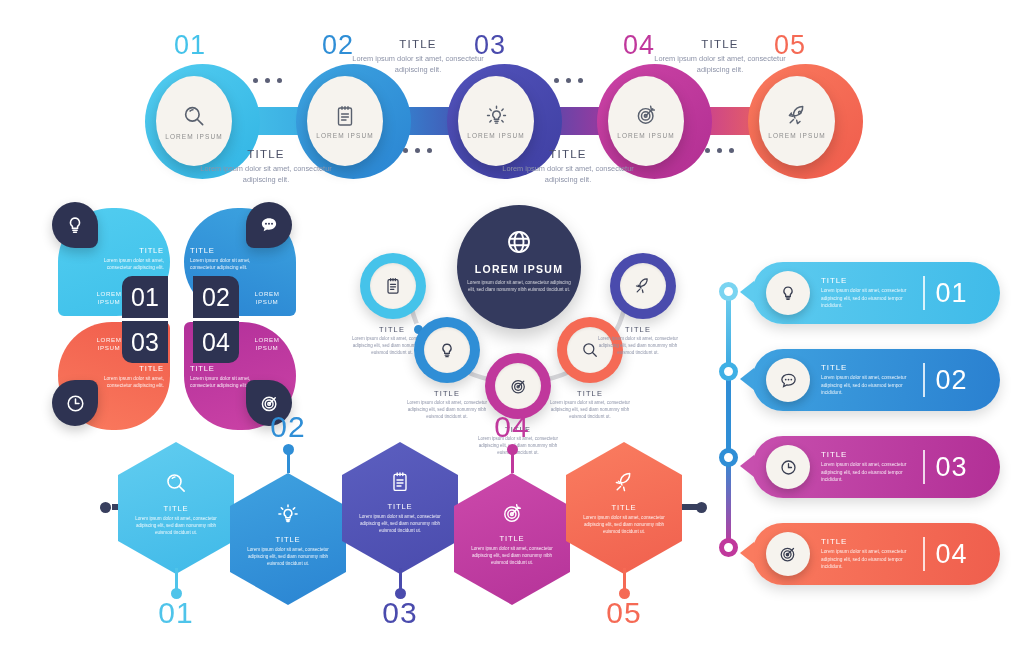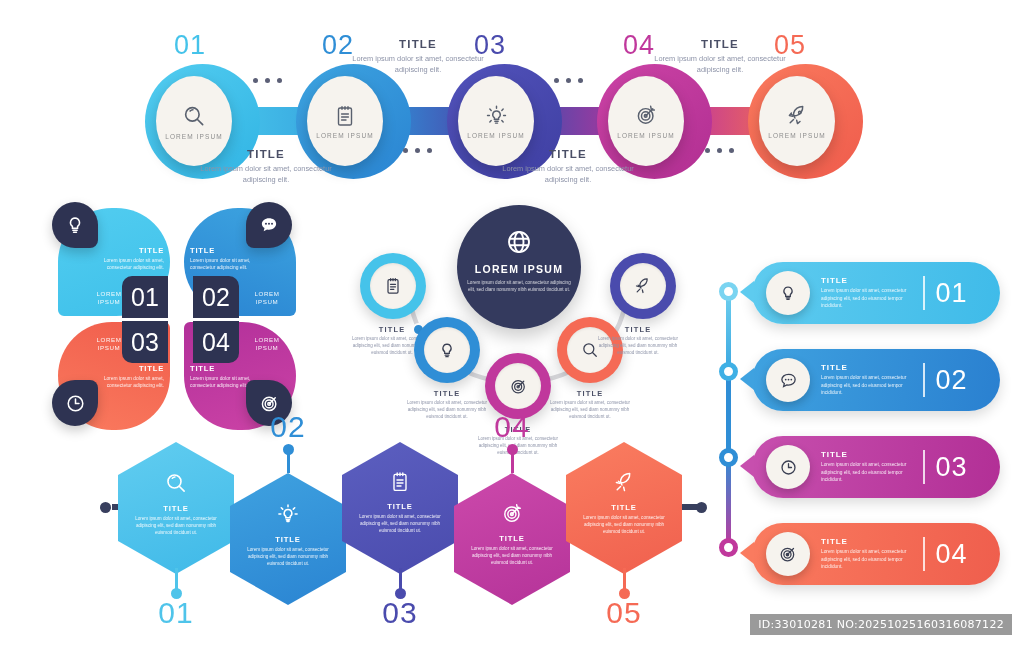--- a/index.html
+++ b/index.html
@@ -3,21 +3,21 @@
 <meta charset="utf-8">
 <style>
   html,body{margin:0;padding:0;background:#ffffff;}
   body{width:1024px;height:655px;position:relative;overflow:hidden;
        font-family:"Liberation Sans", sans-serif;color:#3d4155;}
   .stage{position:absolute;left:0;top:0;width:1024px;height:655px;}
   .abs{position:absolute;}
 
   
   .num-big{font-weight:400;letter-spacing:1px;}
-  .ttl{font-weight:700;letter-spacing:1.2px;color:#4a4f66;}
+  .ttl{font-weight:400;letter-spacing:1.2px;color:#4a4f66;}
   .body-txt{color:#8d93a8;line-height:1.55;}
 
   
   #sec-chain{left:0;top:0;width:1024px;height:200px;}
   .chain-lobe{position:absolute;border-radius:50%;}
   .chain-neck{position:absolute;}
   .chain-inner{position:absolute;border-radius:50%;
       background:#f6f3ee;box-shadow:0 6px 14px rgba(0,0,0,.18);
       display:flex;flex-direction:column;align-items:center;justify-content:center;}
   .chain-inner .lbl{font-size:6.5px;letter-spacing:1.1px;color:#8e8e8e;margin-top:4px;}
@@ -522,15 +522,14 @@
     </div>
     <div class="txt">
       <div class="ttl">TITLE</div>
       <div class="body-txt">Lorem ipsum dolor sit amet, consectetur adipiscing elit, sed do eiusmod tempor incididunt.</div>
     </div>
     <div class="bar"></div>
     <div class="n num-big">04</div>
   </div>
 </div>
 
-<div class="abs" id="idbadge">ID:33010281 NO:20251025160316087122</div>
 
 </div>
 
 </body></html>

